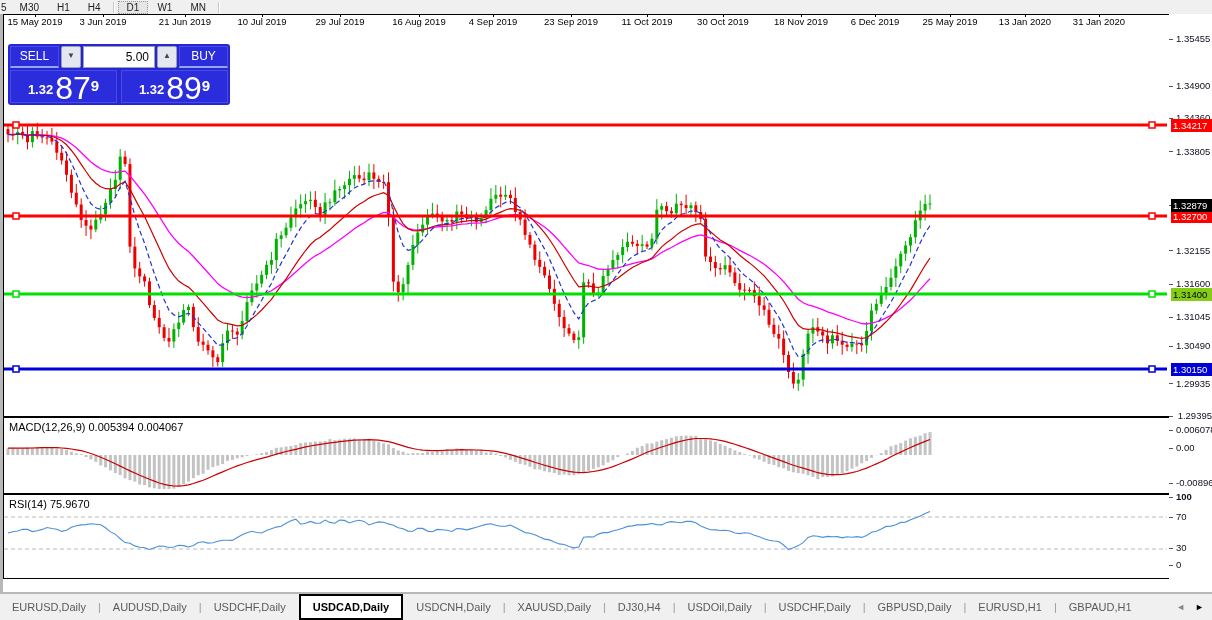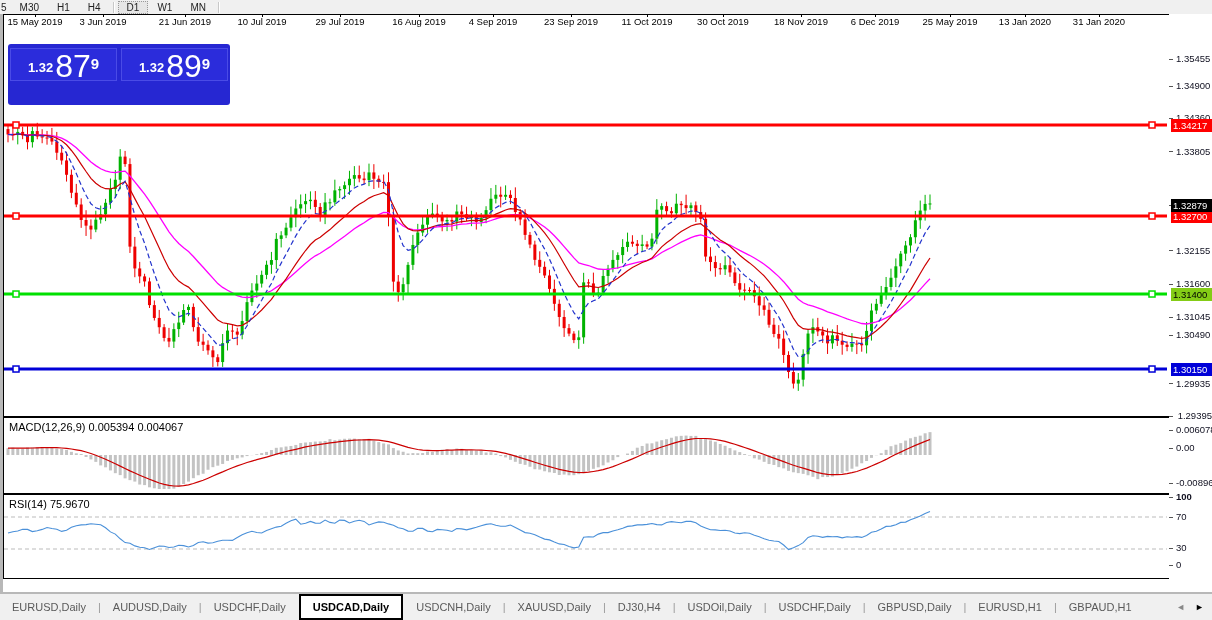--- a/index.html
+++ b/index.html
@@ -471,20 +471,27 @@
           <rect x="9" y="198.02000000000078" width="6" height="6" fill="#fff" stroke="#ff0000" stroke-width="1.5"></rect>
           <rect x="1145" y="198.02000000000078" width="6" height="6" fill="#fff" stroke="#ff0000" stroke-width="1.5"></rect>
           <line x1="0" y1="279.0200000000002" x2="1163" y2="279.0200000000002" stroke="#00e000" stroke-width="3"></line>
           <rect x="9" y="276.0200000000002" width="6" height="6" fill="#fff" stroke="#00e000" stroke-width="1.5"></rect>
           <rect x="1145" y="276.0200000000002" width="6" height="6" fill="#fff" stroke="#00e000" stroke-width="1.5"></rect>
           <line x1="0" y1="354.01999999999987" x2="1163" y2="354.01999999999987" stroke="#0000d8" stroke-width="3"></line>
           <rect x="9" y="351.01999999999987" width="6" height="6" fill="#fff" stroke="#0000d8" stroke-width="1.5"></rect>
           <rect x="1145" y="351.01999999999987" width="6" height="6" fill="#fff" stroke="#0000d8" stroke-width="1.5"></rect>
         </svg>
       <div id="trade-panel">
+        <div id="tp-row1">
+          <div class="tp-btn">SELL</div>
+          <div class="spin-btn">▼</div>
+          <div id="tp-vol">5.00</div>
+          <div class="spin-btn">▲</div>
+          <div class="tp-btn">BUY</div>
+        </div>
         <div id="tp-row2">
           <div class="tp-price">
             <span class="tp-small">1.32</span>
             <span class="tp-big">87</span>
             <span class="tp-sup">9</span>
           </div>
           <div class="tp-price">
             <span class="tp-small">1.32</span>
             <span class="tp-big">89</span>
             <span class="tp-sup">9</span>
@@ -727,29 +734,29 @@
         <div class="date-tick" style="left: 872px;"></div>
         <div class="date-label" style="left: 872px;">6 Dec 2019</div>
         <div class="date-tick" style="left: 947px;"></div>
         <div class="date-label" style="left: 947px;">25 May 2019</div>
         <div class="date-tick" style="left: 1022px;"></div>
         <div class="date-label" style="left: 1022px;">13 Jan 2020</div>
         <div class="date-tick" style="left: 1096px;"></div>
         <div class="date-label" style="left: 1096px;">31 Jan 2020</div>
       </div>
     <div id="gutter">
-        <div class="axis-label" style="top: 39px;">1.35455</div>
+        <div class="axis-label" style="top: 19px;">1.35455</div>
         <div class="axis-label" style="top: 66.02px;">1.34900</div>
         <div class="axis-label" style="top: 98.42px;">1.34360</div>
         <div class="axis-label" style="top: 131.72px;">1.33805</div>
         <div class="axis-label" style="top: 179px; margin-top: 6px;">1.33250</div>
         <div class="axis-label" style="top: 230.72px;">1.32155</div>
         <div class="axis-label" style="top: 264.02px;">1.31600</div>
         <div class="axis-label" style="top: 297.32px;">1.31045</div>
-        <div class="axis-label" style="top: 315px;">1.30490</div>
+        <div class="axis-label" style="top: 326px;">1.30490</div>
         <div class="axis-label" style="top: 363.92px;">1.29935</div>
         <div class="axis-label" style="top: 396.32px; text-align: right;">1.29395</div>
         <div class="price-badge" style="top: 105px; background: rgb(255, 0, 0); color: rgb(255, 255, 255);">1.34217</div>
         <div class="price-badge" style="top: 196.02px; background: rgb(255, 0, 0); color: rgb(255, 255, 255);">1.32700</div>
         <div class="price-badge" style="top: 274.02px; background: #84cc16; color: rgb(0, 0, 0);">1.31400</div>
         <div class="price-badge" style="top: 349.02px; background: rgb(0, 0, 216); color: rgb(255, 255, 255);">1.30150</div>
         <div class="price-badge" style="top: 185.28px; background: rgb(0, 0, 0); color: rgb(255, 255, 255);">1.32879</div>
         <div class="axis-label" style="top: 410px;">0.006078</div>
         <div class="axis-label" style="top: 428px;">0.00</div>
         <div class="axis-label" style="top: 463px;">-0.008965</div>

